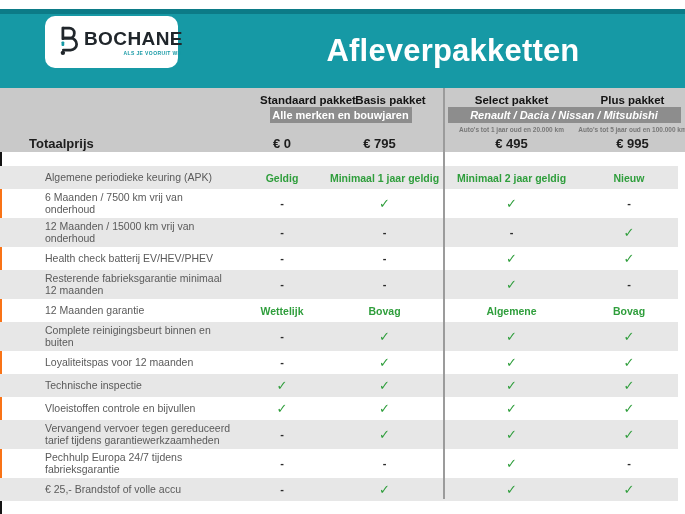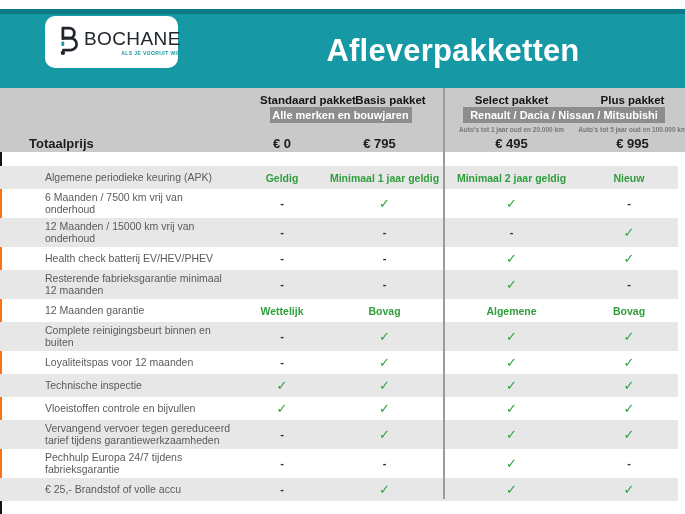--- a/index.html
+++ b/index.html
@@ -12,35 +12,35 @@
   .page{position:relative;width:685px;height:514px;background:#fff;}
 
   .top-white{height:9px;background:#fff;}
   .top-strip{height:5px;background:var(--teal-dark);}
 
   
   .teal-header{position:relative;height:74px;background:var(--teal);}
   .logo-box{position:absolute;left:45px;top:2px;width:133px;height:52px;background:#fff;
     border-radius:10px;display:flex;align-items:center;padding-left:11px;}
   .logo-text-wrap{margin-left:6px;display:flex;flex-direction:column;}
-  .logo-text{font-size:19px;font-weight:400;color:#20262B;letter-spacing:.4px;line-height:19px;text-align:center;}
+  .logo-text{font-size:19px;font-weight:700;color:#20262B;letter-spacing:.4px;line-height:19px;text-align:center;}
   .logo-tagline{font-size:5px;font-weight:700;color:var(--teal);text-align:right;letter-spacing:.4px;margin-top:2px;}
   .page-title{position:absolute;left:453px;top:50%;transform:translate(-50%,-50%);
     color:#fff;font-size:31px;font-weight:700;letter-spacing:.2px;white-space:nowrap;text-align:right;}
 
   
   .band{width:685px;height:64px;background:var(--band-gray);display:grid;
     grid-template-columns:238px 88px 117px 137px 105px;grid-template-rows:18px 18px 11px 17px;}
   .col-head{font-size:11.5px;font-weight:700;color:#141414;align-self:end;justify-self:center;grid-row:1;white-space:nowrap;}
   .c2{grid-column:2;transform:translateX(26px);} .c3{grid-column:3;transform:translateX(6px);}
   .c4{grid-column:4;} .c5{grid-column:5;}
   .badge{grid-row:2;background:var(--badge-gray);color:#fff;font-size:11px;font-weight:700;
     height:16px;line-height:16px;text-align:center;align-self:center;justify-self:center;white-space:nowrap;}
   .b-left{grid-column:2 / span 2;width:142px;}
-  .b-right{grid-column:4 / span 2;width:202px;}
+  .b-right{grid-column:4 / span 2;width:233px;font-style:italic;}
   .note{grid-row:3;font-size:6.5px;font-weight:700;color:#777;justify-self:center;align-self:center;white-space:nowrap;}
   .n4{grid-column:4;} .n5{grid-column:5;}
   .total-label{grid-row:4;grid-column:1;font-size:13px;font-weight:700;color:var(--ink);
     padding-left:29px;align-self:center;}
   .price{grid-row:4;font-size:13px;font-weight:700;color:var(--ink);justify-self:center;align-self:center;}
   .p2{grid-column:2;} .p3{grid-column:3;transform:translateX(-5px);} .p4{grid-column:4;} .p5{grid-column:5;}
 
   
   .gap-row{height:14px;background:#fff;border-left:2px solid #141414;}
   .rows{width:678px;}

